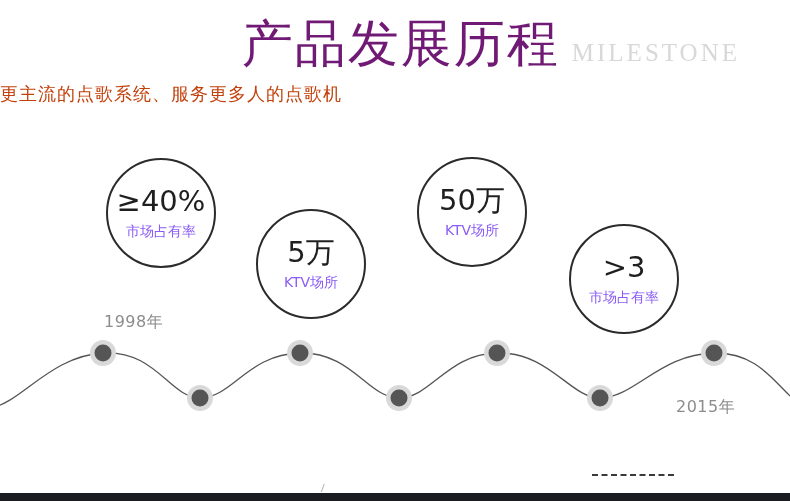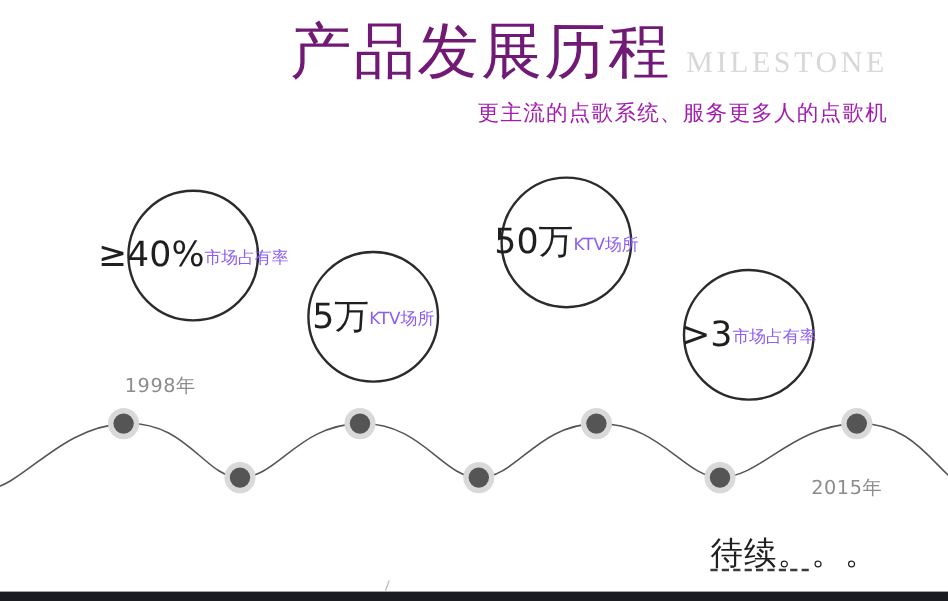--- a/index.html
+++ b/index.html
@@ -50,36 +50,35 @@
     letter-spacing: 3px;
     color: #d8d8d8;
     margin-left: 12px;
     vertical-align: baseline;
   }
   .subtitle {
     position: absolute;
     left: 0;
     top: 82px;
     width: 740px;
-    text-align: right;
     white-space: nowrap;
     font-family: "DejaVu Serif", "Liberation Serif", serif;
     font-size: 18px;
     letter-spacing: 1px;
-    color: #a21caf;
+    color: #c2410c;
   }
 
   
   .stat-circle {
     position: absolute;
     border: 2px solid #2b2b2b;
     border-radius: 50%;
     box-sizing: border-box;
     display: flex;
-    flex-direction: row;
+    flex-direction: column;
     align-items: center;
     justify-content: center;
     background: transparent;
   }
   .stat-value {
     font-family: "DejaVu Sans", "Liberation Sans", sans-serif;
     font-size: 29px;
     font-weight: 400;
     color: #1f1f1f;
     line-height: 1.1;
@@ -173,21 +172,21 @@
   <div class="stat-circle" style="left:106px; top:158px; width:110px; height:110px;">
     <div class="stat-value">≥40%</div>
     <div class="stat-label">市场占有率</div>
   </div>
 
   <div class="stat-circle" style="left:256px; top:209px; width:110px; height:110px;">
     <div class="stat-value">5万</div>
     <div class="stat-label">KTV场所</div>
   </div>
 
-  <div class="stat-circle" style="left:417px; top:147px; width:110px; height:110px;">
+  <div class="stat-circle" style="left:417px; top:157px; width:110px; height:110px;">
     <div class="stat-value">50万</div>
     <div class="stat-label">KTV场所</div>
   </div>
 
   <div class="stat-circle" style="left:569px; top:224px; width:110px; height:110px;">
     <div class="stat-value">&gt;3</div>
     <div class="stat-label">市场占有率</div>
   </div>
 
   <div class="timeline-wrap">
@@ -224,20 +223,17 @@
       <g>
         <circle class="dot-halo" cx="714" cy="23" r="13"></circle>
           <circle class="dot-core" cx="714" cy="23" r="8.5"></circle>
       </g>
     </svg>
   </div>
 
   <div class="year-label" style="left:80px; top:312px;">1998年</div>
   <div class="year-label" style="left:652px; top:397px;">2015年</div>
 
-  <div class="footer-note">
-    <span class="footer-text">待续。。。</span>
-  </div>
   <div class="footer-underline"></div>
   <div class="tick-mark"></div>
   <div class="bottom-bar"></div>
 
 </div>
 
 </body></html>

